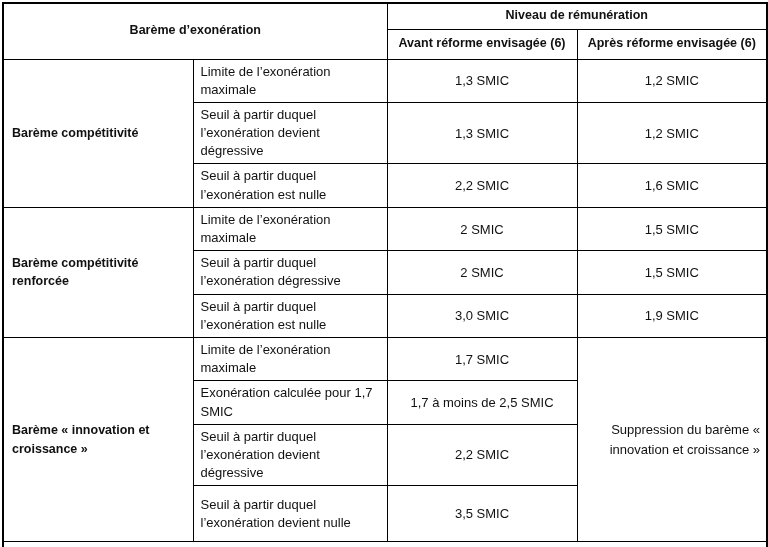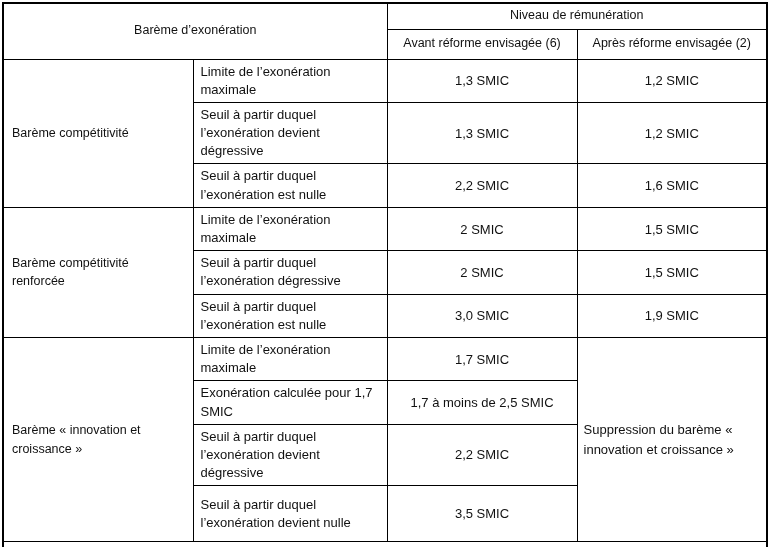--- a/index.html
+++ b/index.html
@@ -23,47 +23,47 @@
     border: 2px solid #000000;
     font-size: 12.5px;
   }
   table.exo th, table.exo td {
     border: 1.5px solid #000000;
     vertical-align: middle;
     box-sizing: border-box;
   }
   
   th.hdr {
-    font-weight: normal;
+    font-weight: bold;
     text-align: center;
     padding: 2px 4px;
     line-height: 1.25;
   }
   
   th.group-name {
-    font-weight: normal;
+    font-weight: bold;
     text-align: left;
     padding: 4px 8px;
     line-height: 1.45;
   }
   
   td.row-label {
     text-align: left;
     padding: 3px 7px;
     line-height: 1.4;
     font-size: 13px;
   }
   
   td.value {
     text-align: center;
     padding: 10px 4px;
     font-size: 13px;
   }
   td.merged-note {
-    text-align: left;
+    text-align: right;
     padding: 2px 6px;
     line-height: 1.5;
     font-size: 13px;
   }
   
   td.notes {
     text-align: left;
     padding: 8px 8px 10px 8px;
     line-height: 1.6;
     font-size: 12.5px;
@@ -90,21 +90,21 @@
       <col style="width:190px">
       <col style="width:190px">
     </colgroup>
     <thead>
       <tr class="h26">
         <th class="hdr" colspan="2" rowspan="2">Barème d’exonération</th>
         <th class="hdr" colspan="2">Niveau de rémunération</th>
       </tr>
       <tr class="h30">
         <th class="hdr">Avant réforme envisagée (6)</th>
-        <th class="hdr">Après réforme envisagée (2)</th>
+        <th class="hdr">Après réforme envisagée (6)</th>
       </tr>
     </thead>
     <tbody>
 
       <tr class="h40">
         <th class="group-name" rowspan="3">Barème compétitivité</th>
         <td class="row-label">Limite de l’exonération maximale</td>
         <td class="value">1,3 SMIC</td>
         <td class="value">1,2 SMIC</td>
       </tr>

